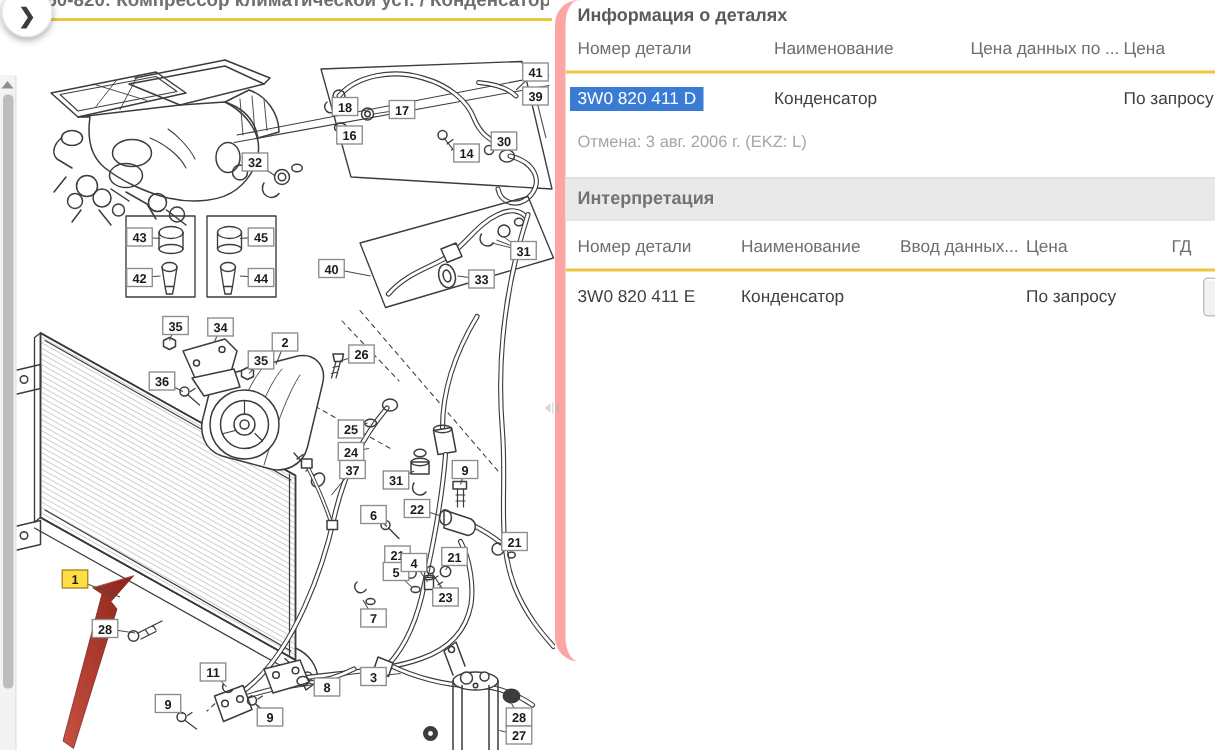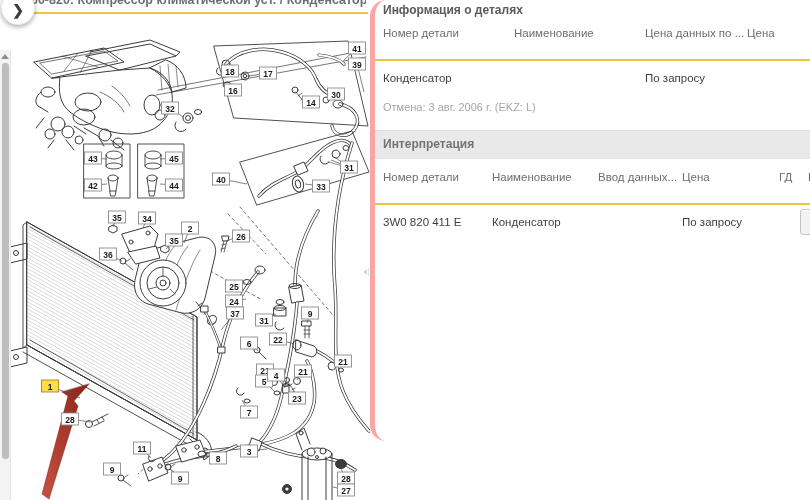--- a/index.html
+++ b/index.html
@@ -25,26 +25,26 @@
 
   
   .split{position:absolute;left:359px;top:265px;width:18px;height:13px;z-index:7;
          display:flex;align-items:center;justify-content:center;gap:1px;cursor:col-resize;opacity:.55;}
   .tri-l{width:0;height:0;border-top:3px solid transparent;border-bottom:3px solid transparent;border-right:4px solid #b5b5b5;}
   .tri-r{width:0;height:0;border-top:3px solid transparent;border-bottom:3px solid transparent;border-left:4px solid #b5b5b5;}
   .split-bar{width:1px;height:8px;background:#c9c9c9;}
 
   
   .rp{position:absolute;left:370px;top:0;width:440px;height:441px;background:#fff;
-      border-left:5px solid #fca5a5;overflow:hidden;box-sizing:border-box;border-radius:16px;}
+      border-left:7px solid #fca5a5;overflow:hidden;box-sizing:border-box;border-radius:16px;}
   .rp-title{font-weight:bold;font-size:12px;color:#5a5a5a;padding:4px 8px 0;line-height:13px;}
   .grid{display:grid;padding-left:8px;}
   .t1{grid-template-columns:131px 131px 102px 1fr;}
   .t2{grid-template-columns:109px 106px 84px 97px 29px 1fr;}
-  .hdr{margin-top:7px;height:15px;padding-bottom:20px;border-bottom:2px solid #edc53f;
+  .hdr{margin-top:7px;height:15px;padding-bottom:8px;border-bottom:2px solid #edc53f;
        align-items:end;}
   .hdr>div{font-size:11.5px;color:#6e6e6e;white-space:nowrap;overflow:hidden;}
   .row{height:34px;align-items:center;}
   .row>div{font-size:11.5px;color:#3f3f3f;white-space:nowrap;overflow:visible;}
   .chip{display:inline-block;background:#3a7bd5;color:#fff;padding:2px 5px;margin-left:-5px;
         font-size:11.5px;cursor:pointer;}
   .note{padding:6px 8px 5px;font-size:11px;color:#a6a6a6;}
   .band{margin-top:12px;height:27px;line-height:27px;background:#e9e9e9;font-weight:bold;
         font-size:12px;color:#737373;padding-left:8px;border-top:1px solid #dedede;
         border-bottom:1px solid #e2e2e2;}
@@ -526,20 +526,21 @@
     <div class="rp-title">Информация о деталях</div>
 
     <div class="grid t1 hdr">
       <div>Номер детали</div>
       <div>Наименование</div>
       <div>Цена данных по ...</div>
       <div>Цена</div>
     </div>
 
     <div class="grid t1 row">
+      <div><span class="chip">3W0 820 411 D</span></div>
       <div>Конденсатор</div>
       <div></div>
       <div>По запросу</div>
     </div>
 
     <div class="note">Отмена: 3 авг. 2006 г. (EKZ: L)</div>
 
     <div class="band">Интерпретация</div>
 
     <div class="grid t2 hdr">

